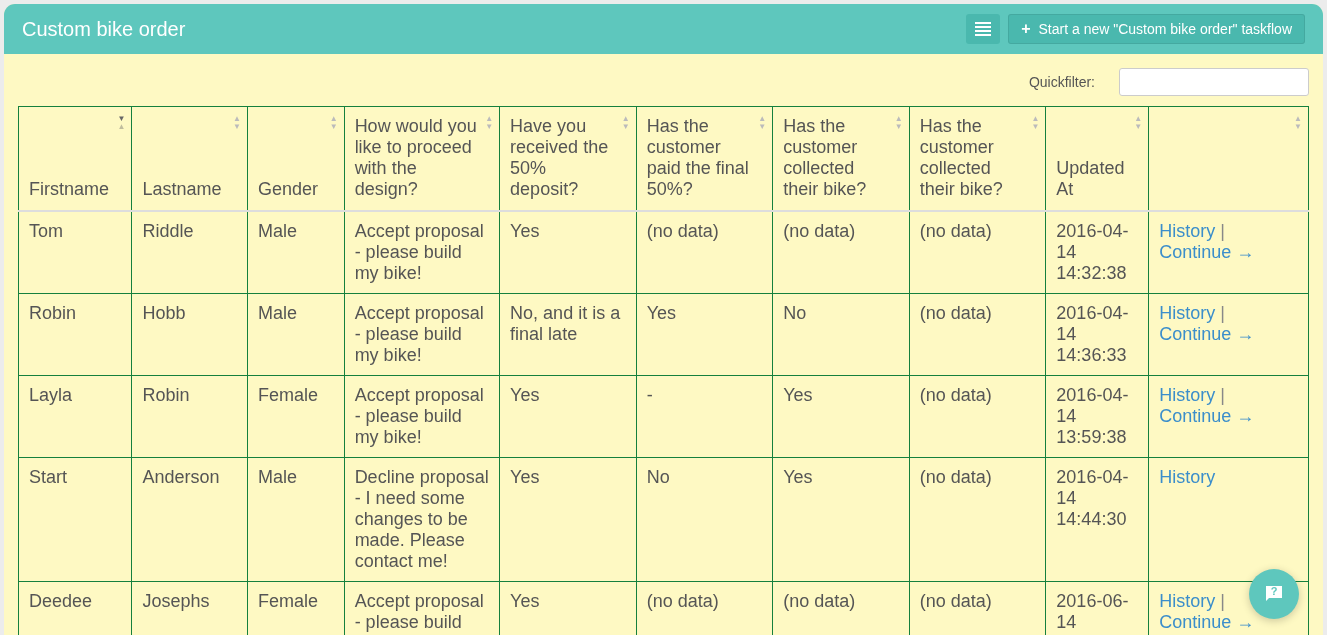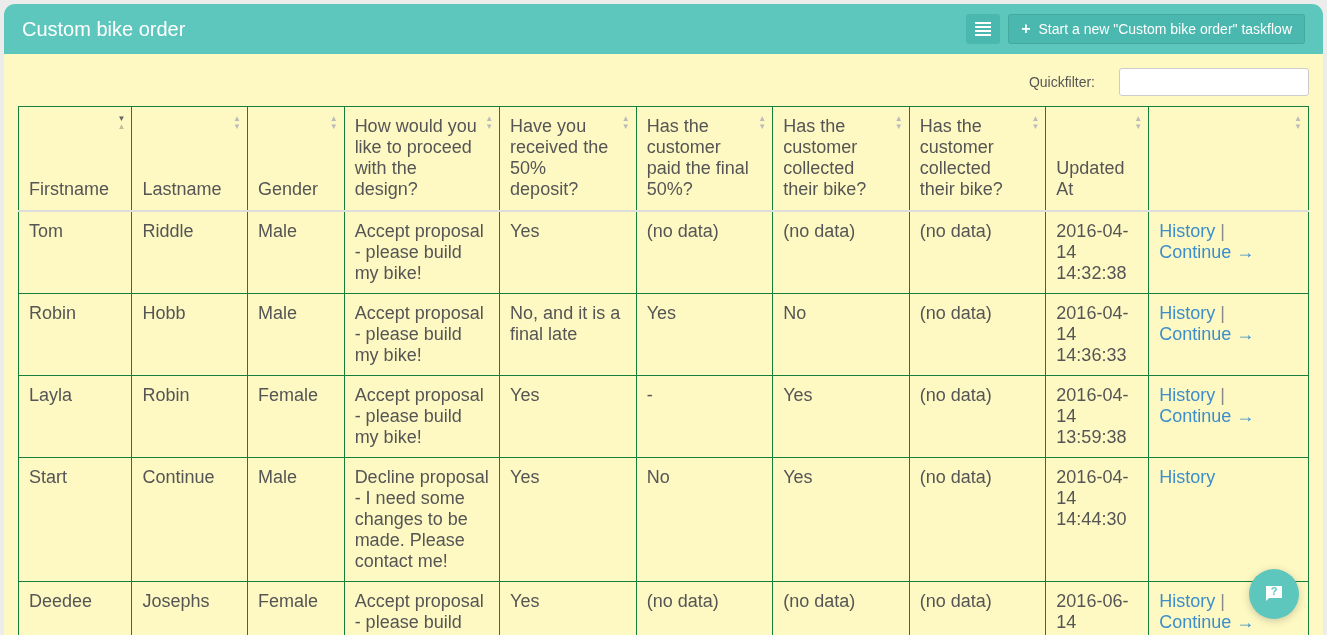--- a/index.html
+++ b/index.html
@@ -294,21 +294,21 @@
             <td>Accept proposal - please build my bike!</td>
             <td>Yes</td>
             <td>-</td>
             <td>Yes</td>
             <td>(no data)</td>
             <td>2016-04-14 13:59:38</td>
             <td><a class="link">History</a><span class="sep"> | </span><a class="link">Continue →</a></td>
           </tr>
           <tr>
             <td>Start</td>
-            <td>Continue</td>
+            <td>Anderson</td>
             <td>Male</td>
             <td>Decline proposal - I need some changes to be made. Please contact me!</td>
             <td>Yes</td>
             <td>No</td>
             <td>Yes</td>
             <td>(no data)</td>
             <td>2016-04-14 14:44:30</td>
             <td><a class="link">History</a></td>
           </tr>
           <tr>

